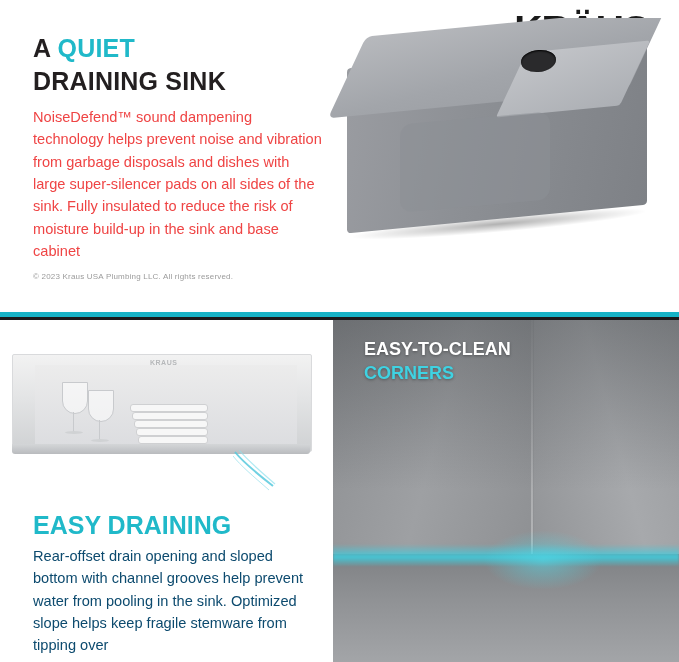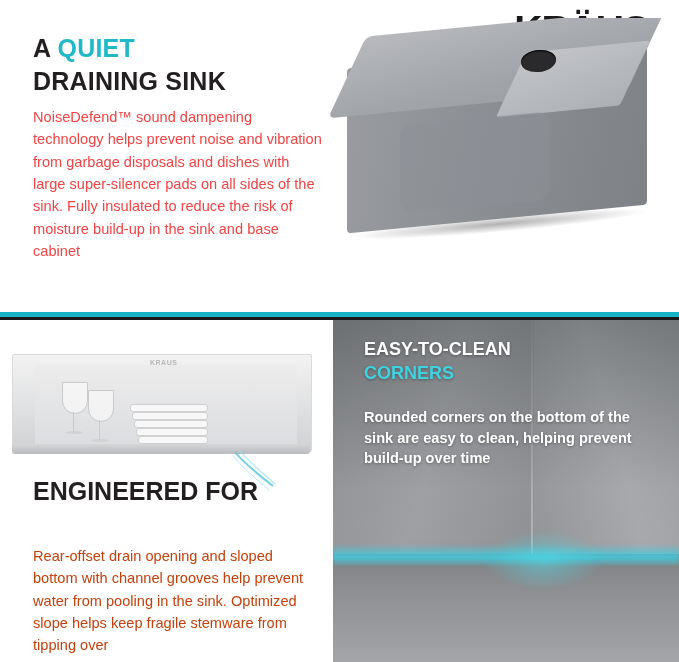--- a/index.html
+++ b/index.html
@@ -263,21 +263,21 @@
     color: #231f20;
   }
   .bl-head .accent { color: #20b9c9; }
   .bl-body {
     position: absolute;
     left: 33px;
     top: 225px;
     width: 282px;
     font-size: 14.6px;
     line-height: 1.53;
-    color: #c2410c;
+    color: #0c4a6e;
   }
 
   
   .panel-br {
     position: absolute;
     left: 333px;
     top: 320px;
     width: 346px;
     height: 342px;
     overflow: hidden;
@@ -369,20 +369,21 @@
 
     <div class="brand"><span>KRÄUS</span><span class="reg">®</span></div>
 
     <div class="top-head">
       <span>A </span><span class="accent">QUIET</span><br>
       <span>DRAINING SINK</span>
     </div>
 
     <div class="top-body">NoiseDefend™ sound dampening technology helps prevent noise and vibration from garbage disposals and dishes with large super-silencer pads on all sides of the sink. Fully insulated to reduce the risk of moisture build-up in the sink and base cabinet</div>
 
+    <div class="copyright">© 2023 Kraus USA Plumbing LLC. All rights reserved.</div>
 
     <div class="sink-photo">
       <div class="sink-shadow"></div>
       <div class="sink-body"></div>
       <div class="sink-top"></div>
       <div class="sink-deck"></div>
       <div class="sink-hole"></div>
       <div class="sink-panel"></div>
     </div>
   </div>
@@ -416,36 +417,36 @@
       <div class="water">
         <svg width="44" height="42" viewBox="0 0 44 42">
           <path d="M2 2 C10 12, 22 22, 40 36" stroke="#57c9dd" stroke-width="2" fill="none" opacity="0.85"></path>
           <path d="M6 0 C14 10, 26 20, 42 34" stroke="#8fe0ec" stroke-width="1.2" fill="none" opacity="0.7"></path>
           <path d="M0 6 C8 16, 20 26, 36 40" stroke="#7ed8e8" stroke-width="1" fill="none" opacity="0.6"></path>
         </svg>
       </div>
     </div>
 
     <div class="bl-head">
-      <span>ENGINEERED FOR</span><br>
+      <br>
+      <span class="accent">EASY DRAINING</span>
     </div>
 
     <div class="bl-body">Rear-offset drain opening and sloped bottom with channel grooves help prevent water from pooling in the sink. Optimized slope helps keep fragile stemware from tipping over</div>
   </div>
 
   <div class="panel-br">
     <div class="br-wall-left"></div>
     <div class="br-wall-right"></div>
     <div class="br-corner-seam"></div>
     <div class="br-floor"></div>
     <div class="br-glow"></div>
     <div class="br-glow2"></div>
     <div class="br-overlay"></div>
 
     <div class="br-head">
       <span>EASY-TO-CLEAN</span><br>
       <span class="accent">CORNERS</span>
     </div>
 
-    <div class="br-body">Rounded corners on the bottom of the sink are easy to clean, helping prevent build-up over time</div>
   </div>
 
 </div>
 
 </body></html>

